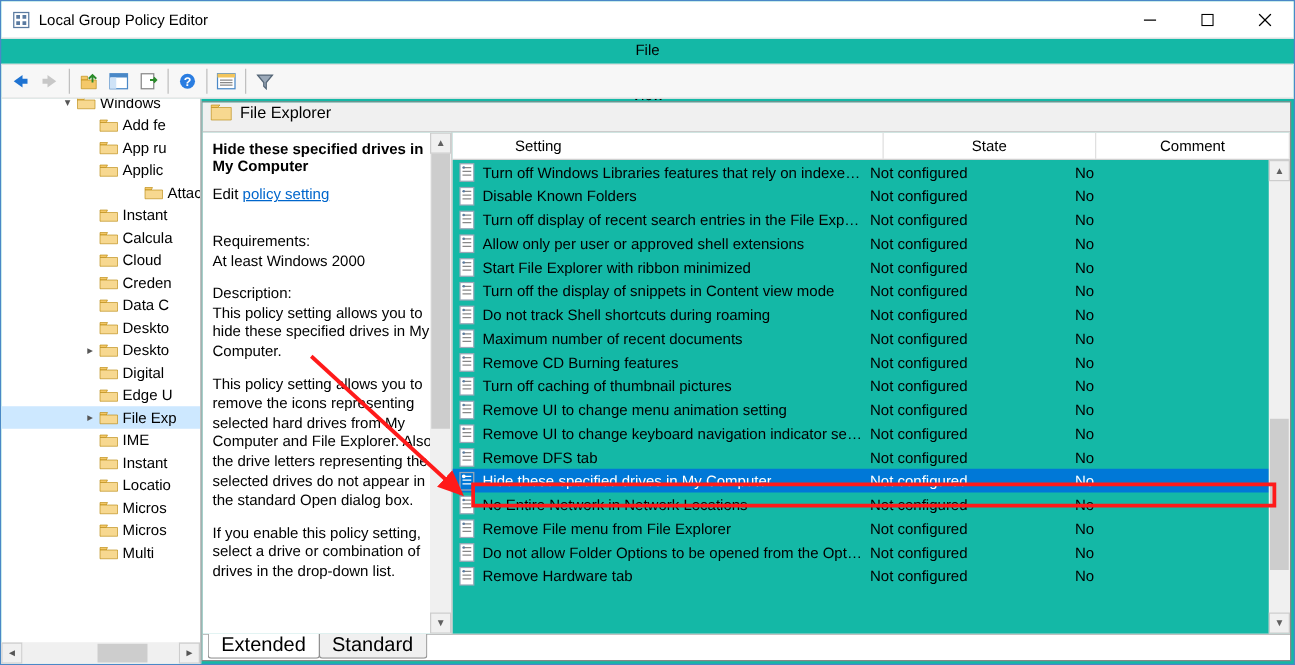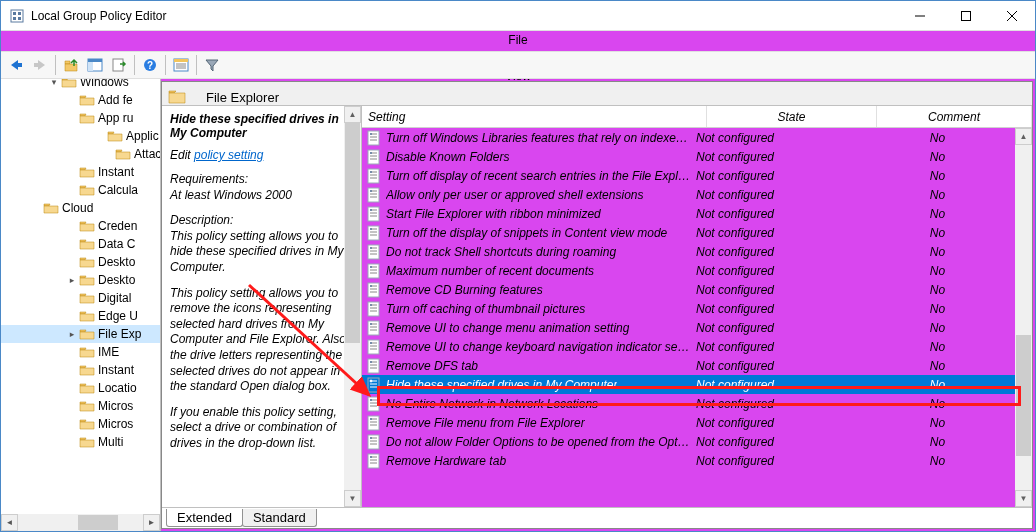--- a/index.html
+++ b/index.html
@@ -1,17 +1,17 @@
 <!DOCTYPE html>
 <html><head>
 <meta charset="utf-8">
 <style>
   * { box-sizing: border-box; }
   html, body { margin:0; padding:0; height:100%; font-family:"Segoe UI",Tahoma,sans-serif; font-size:12px; color:#000; background:#fff; }
-  .window { width:1036px; height:532px; border:1px solid #4a88c7; display:flex; flex-direction:column; position:relative; background:#d946ef; }
+  .window { width:1036px; height:532px; border:1px solid #4a88c7; display:flex; flex-direction:column; position:relative; background:#14b8a6; }
   .titlebar { height:30px; background:#fff; display:flex; align-items:center; padding:0 0 0 8px; border-bottom:1px solid #e0e0e0; }
   .titlebar .icon { width:16px; height:16px; margin-right:6px; }
   .titlebar .title { font-size:12px; flex:1; }
   .winbtns { display:flex; height:100%; }
   .winbtns div { width:46px; display:flex; align-items:center; justify-content:center; font-size:13px; }
   .menubar { height:20px; display:flex; align-items:center; padding:0 4px; font-size:12px; gap:0;flex-direction:column; }
   .menubar span { padding:2px 8px; }
   .toolbar { height:28px; border-top:1px solid #e0e0e0; border-bottom:1px solid #e0e0e0; display:flex; align-items:center; padding:0 4px; background:#f7f7f7; gap:2px; }
   .toolbar .tbtn { width:22px; height:22px; display:flex; align-items:center; justify-content:center; border:1px solid transparent; border-radius:2px; }
   .toolbar .sep { width:1px; height:20px; background:#c0c0c0; margin:0 2px; }
@@ -21,51 +21,51 @@
   .tree-row { display:flex; align-items:center; height:18px; padding-left:0; font-size:12px; white-space:nowrap; }
   .tree-row .twisty { width:14px; text-align:center; color:#555; font-size:9px; cursor:default; display:inline-block; }
   .tree-row .folder { width:16px; height:14px; margin-right:3px; flex-shrink:0; }
   .tree-row.sel { background:#cde8ff; }
   .tree-row.sel .label { background:#cde8ff; }
   .hscroll { position:absolute; bottom:0; left:0; right:0; height:17px; background:#f0f0f0; display:flex; align-items:center; }
   .hscroll .arrow { width:17px; height:17px; display:flex; align-items:center; justify-content:center; background:#f0f0f0; border:1px solid #cdcdcd; font-size:8px; color:#555; }
   .hscroll .track { flex:1; height:17px; background:#f0f0f0; position:relative; }
   .hscroll .thumb { position:absolute; height:15px; top:1px; background:#cdcdcd; border-radius:0; }
   .right { flex:1; display:flex; flex-direction:column; min-width:0; border:1px solid #888; margin:2px 2px 2px 0; }
-  .crumb { height:24px; background:#f0f0f0; border-bottom:1px solid #c0c0c0; display:flex; align-items:flex-end; padding:0 6px; gap:20px; }
+  .crumb { height:24px; background:#f0f0f0; border-bottom:1px solid #c0c0c0; display:flex; align-items:flex-start; padding:0 6px; gap:6px; }
   .crumb .folder-big { width:18px; height:16px; }
-  .content { flex:1; display:flex; min-height:0;font-style:italic; }
+  .content { flex:1; display:flex; min-height:0; }
   .desc-pane { width:200px; border-right:1px solid #c0c0c0; padding:6px 8px; overflow:hidden; position:relative; font-size:12px; background:#fff; }
   .desc-pane .ptitle { font-weight:bold; margin-bottom:8px; }
-  .desc-pane .edit { margin-bottom:10px; }
+  .desc-pane .edit { margin-bottom:24px; }
   .desc-pane a { color:#0066cc; text-decoration:underline; }
   .desc-pane p { margin:0 0 10px 0; line-height:1.3; }
   .desc-scroll { position:absolute; right:0; top:0; bottom:0; width:17px; background:#f0f0f0; }
   .desc-scroll .sarrow { height:17px; border:1px solid #cdcdcd; display:flex; align-items:center; justify-content:center; font-size:8px; color:#606060; }
   .desc-scroll .strack { position:absolute; top:17px; bottom:17px; left:0; right:0; }
   .desc-scroll .sthumb { position:absolute; left:1px; right:1px; background:#cdcdcd; }
   .list-pane { flex:1; display:flex; flex-direction:column; min-width:0; position:relative; }
   .list-hdr { display:flex; height:22px; border-bottom:1px solid #d0d0d0; background:#fff; font-size:12px; }
   .list-hdr div { border-right:1px solid #e0e0e0; display:flex; align-items:center; padding:0 6px; }
-  .col-setting { flex:1; }
+  .col-setting { flex:1;margin-left:44px; }
   .col-state { width:170px; justify-content:center; }
   .col-comment { width:155px; justify-content:center; }
   .list-body { flex:1; overflow:hidden; position:relative; }
   .list-rows { position:absolute; top:0; left:0; right:17px; }
   .lrow { display:flex; height:19px; align-items:center; font-size:12px; }
   .lrow .c1 { flex:1; display:flex; align-items:center; padding-left:4px; min-width:0; }
   .lrow .c1 .picon { width:16px; height:16px; margin-right:4px; flex-shrink:0; }
   .lrow .c1 .txt { white-space:nowrap; overflow:hidden; text-overflow:ellipsis; }
   .lrow .c2 { width:170px; padding-left:6px; }
-  .lrow .c3 { width:155px; text-align:center; }
+  .lrow .c3 { width:155px; text-align:left; }
   .lrow.sel { background:#0078d7; color:#fff; }
   .lrow.sel .picon rect { fill:#0078d7; }
   .lrow.sel .picon .pg { stroke:#fff; fill:#fff; }
   .list-vscroll { position:absolute; right:0; top:0; bottom:0; width:17px; background:#f0f0f0; }
-  .tabs { height:21px; display:flex; align-items:flex-end; padding-left:4px; border-top:1px solid #c0c0c0; background:#fff; font-size:13px; }
+  .tabs { height:21px; display:flex; padding-left:4px; border-top:1px solid #c0c0c0; background:#fff; font-size:16px; }
   .tab { border:1px solid #919191; border-top:none; border-radius:0 0 3px 3px; padding:1px 10px 1px 10px; margin-right:-1px; background:#fff; position:relative; top:-1px; }
   .tab.inactive { background:#f0f0f0; }
   .status { height:20px; border-top:1px solid #c0c0c0; display:flex; align-items:center; padding:0 6px; font-size:12px; }
   svg { display:block; }
   .highlight-box { position:absolute; border:3px solid #ff1a1a; pointer-events:none; }
   .arrow-annot { position:absolute; pointer-events:none; }
 </style>
 </head>
 <body>
 
@@ -194,21 +194,21 @@
           <div class="tree-row" style="padding-left:64px">
             <span class="twisty"></span>
             <span class="folder">
               <svg width="16" height="14">
                 <path d="M1 5 L6 5 L7 3 L1 3 Z" fill="#f4c869" stroke="#b8860b" stroke-width="0.5"></path>
                 <path d="M1 5 L15 5 L15 12 L1 12 Z" fill="#f7d890" stroke="#b8860b" stroke-width="0.5"></path>
               </svg>
             </span>
             <span class="label">App ru</span>
           </div>
-          <div class="tree-row" style="padding-left:92px">
+          <div class="tree-row" style="padding-left:64px">
             <span class="twisty"></span>
             <span class="folder">
               <svg width="16" height="14">
                 <path d="M1 5 L6 5 L7 3 L1 3 Z" fill="#f4c869" stroke="#b8860b" stroke-width="0.5"></path>
                 <path d="M1 5 L15 5 L15 12 L1 12 Z" fill="#f7d890" stroke="#b8860b" stroke-width="0.5"></path>
               </svg>
             </span>
             <span class="label">Applic</span>
           </div>
           <div class="tree-row" style="padding-left:100px">
@@ -234,21 +234,21 @@
           <div class="tree-row" style="padding-left:64px">
             <span class="twisty"></span>
             <span class="folder">
               <svg width="16" height="14">
                 <path d="M1 5 L6 5 L7 3 L1 3 Z" fill="#f4c869" stroke="#b8860b" stroke-width="0.5"></path>
                 <path d="M1 5 L15 5 L15 12 L1 12 Z" fill="#f7d890" stroke="#b8860b" stroke-width="0.5"></path>
               </svg>
             </span>
             <span class="label">Calcula</span>
           </div>
-          <div class="tree-row" style="padding-left:28px">
+          <div class="tree-row" style="padding-left:64px">
             <span class="twisty"></span>
             <span class="folder">
               <svg width="16" height="14">
                 <path d="M1 5 L6 5 L7 3 L1 3 Z" fill="#f4c869" stroke="#b8860b" stroke-width="0.5"></path>
                 <path d="M1 5 L15 5 L15 12 L1 12 Z" fill="#f7d890" stroke="#b8860b" stroke-width="0.5"></path>
               </svg>
             </span>
             <span class="label">Cloud </span>
           </div>
           <div class="tree-row" style="padding-left:64px">

